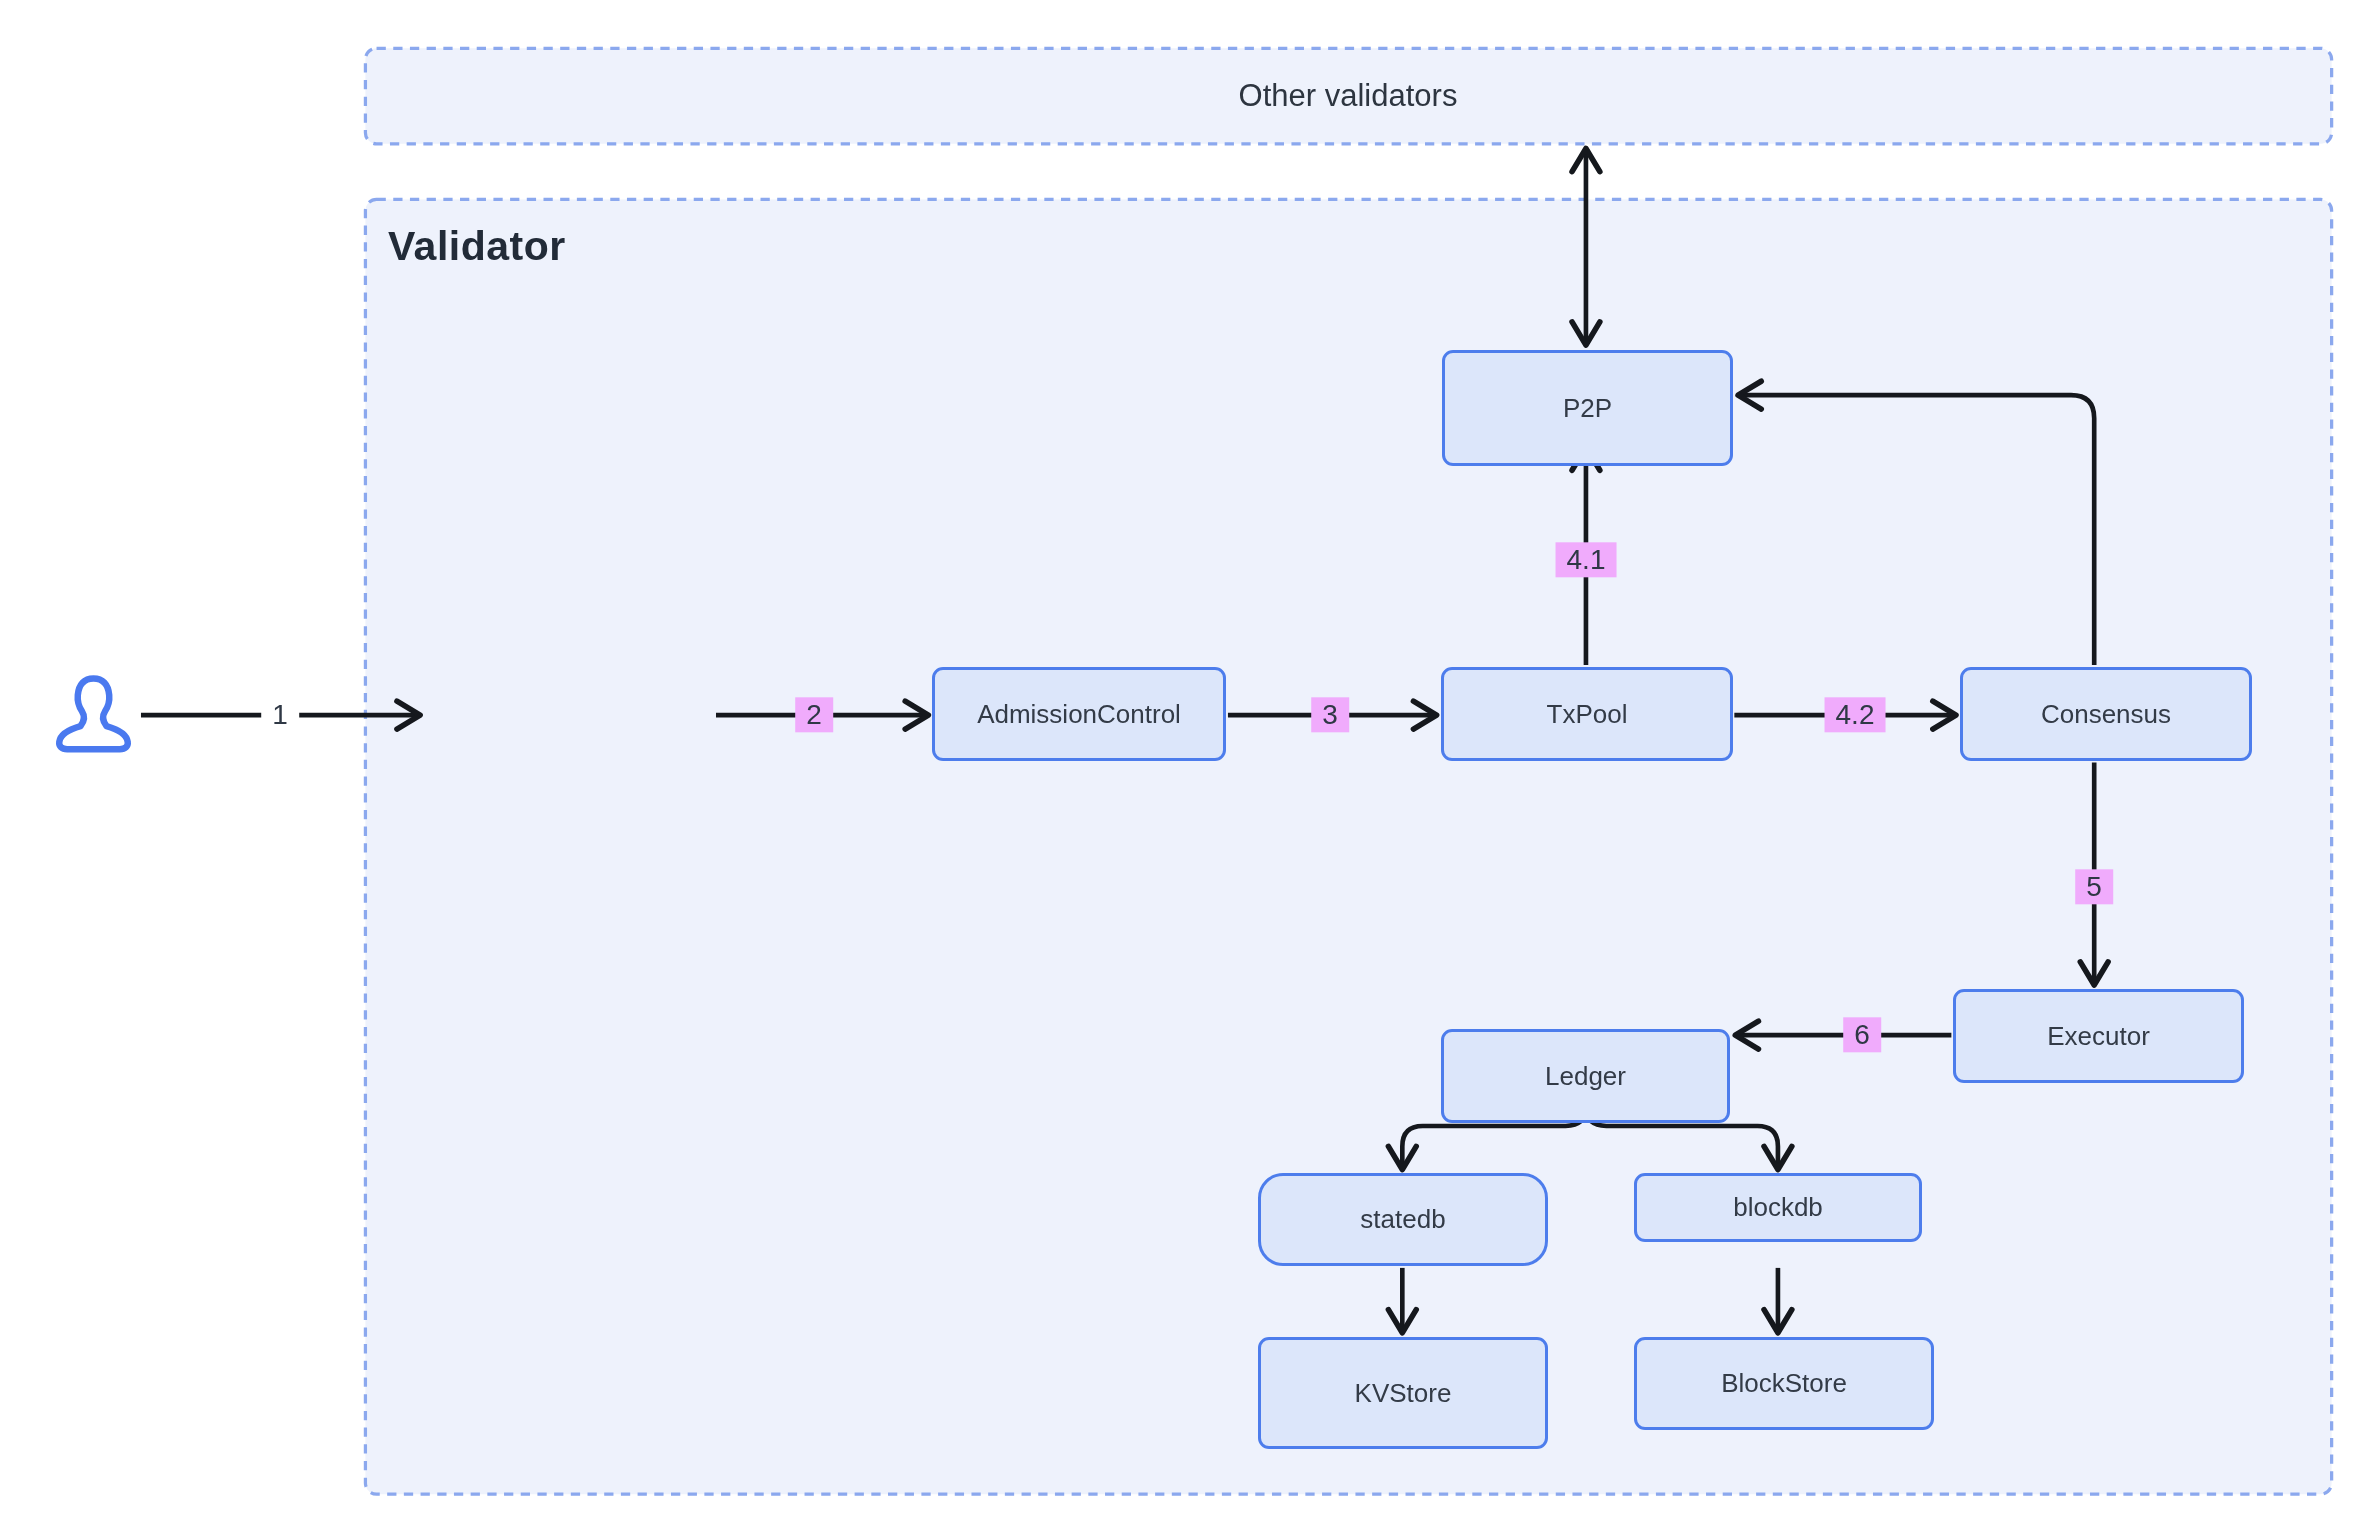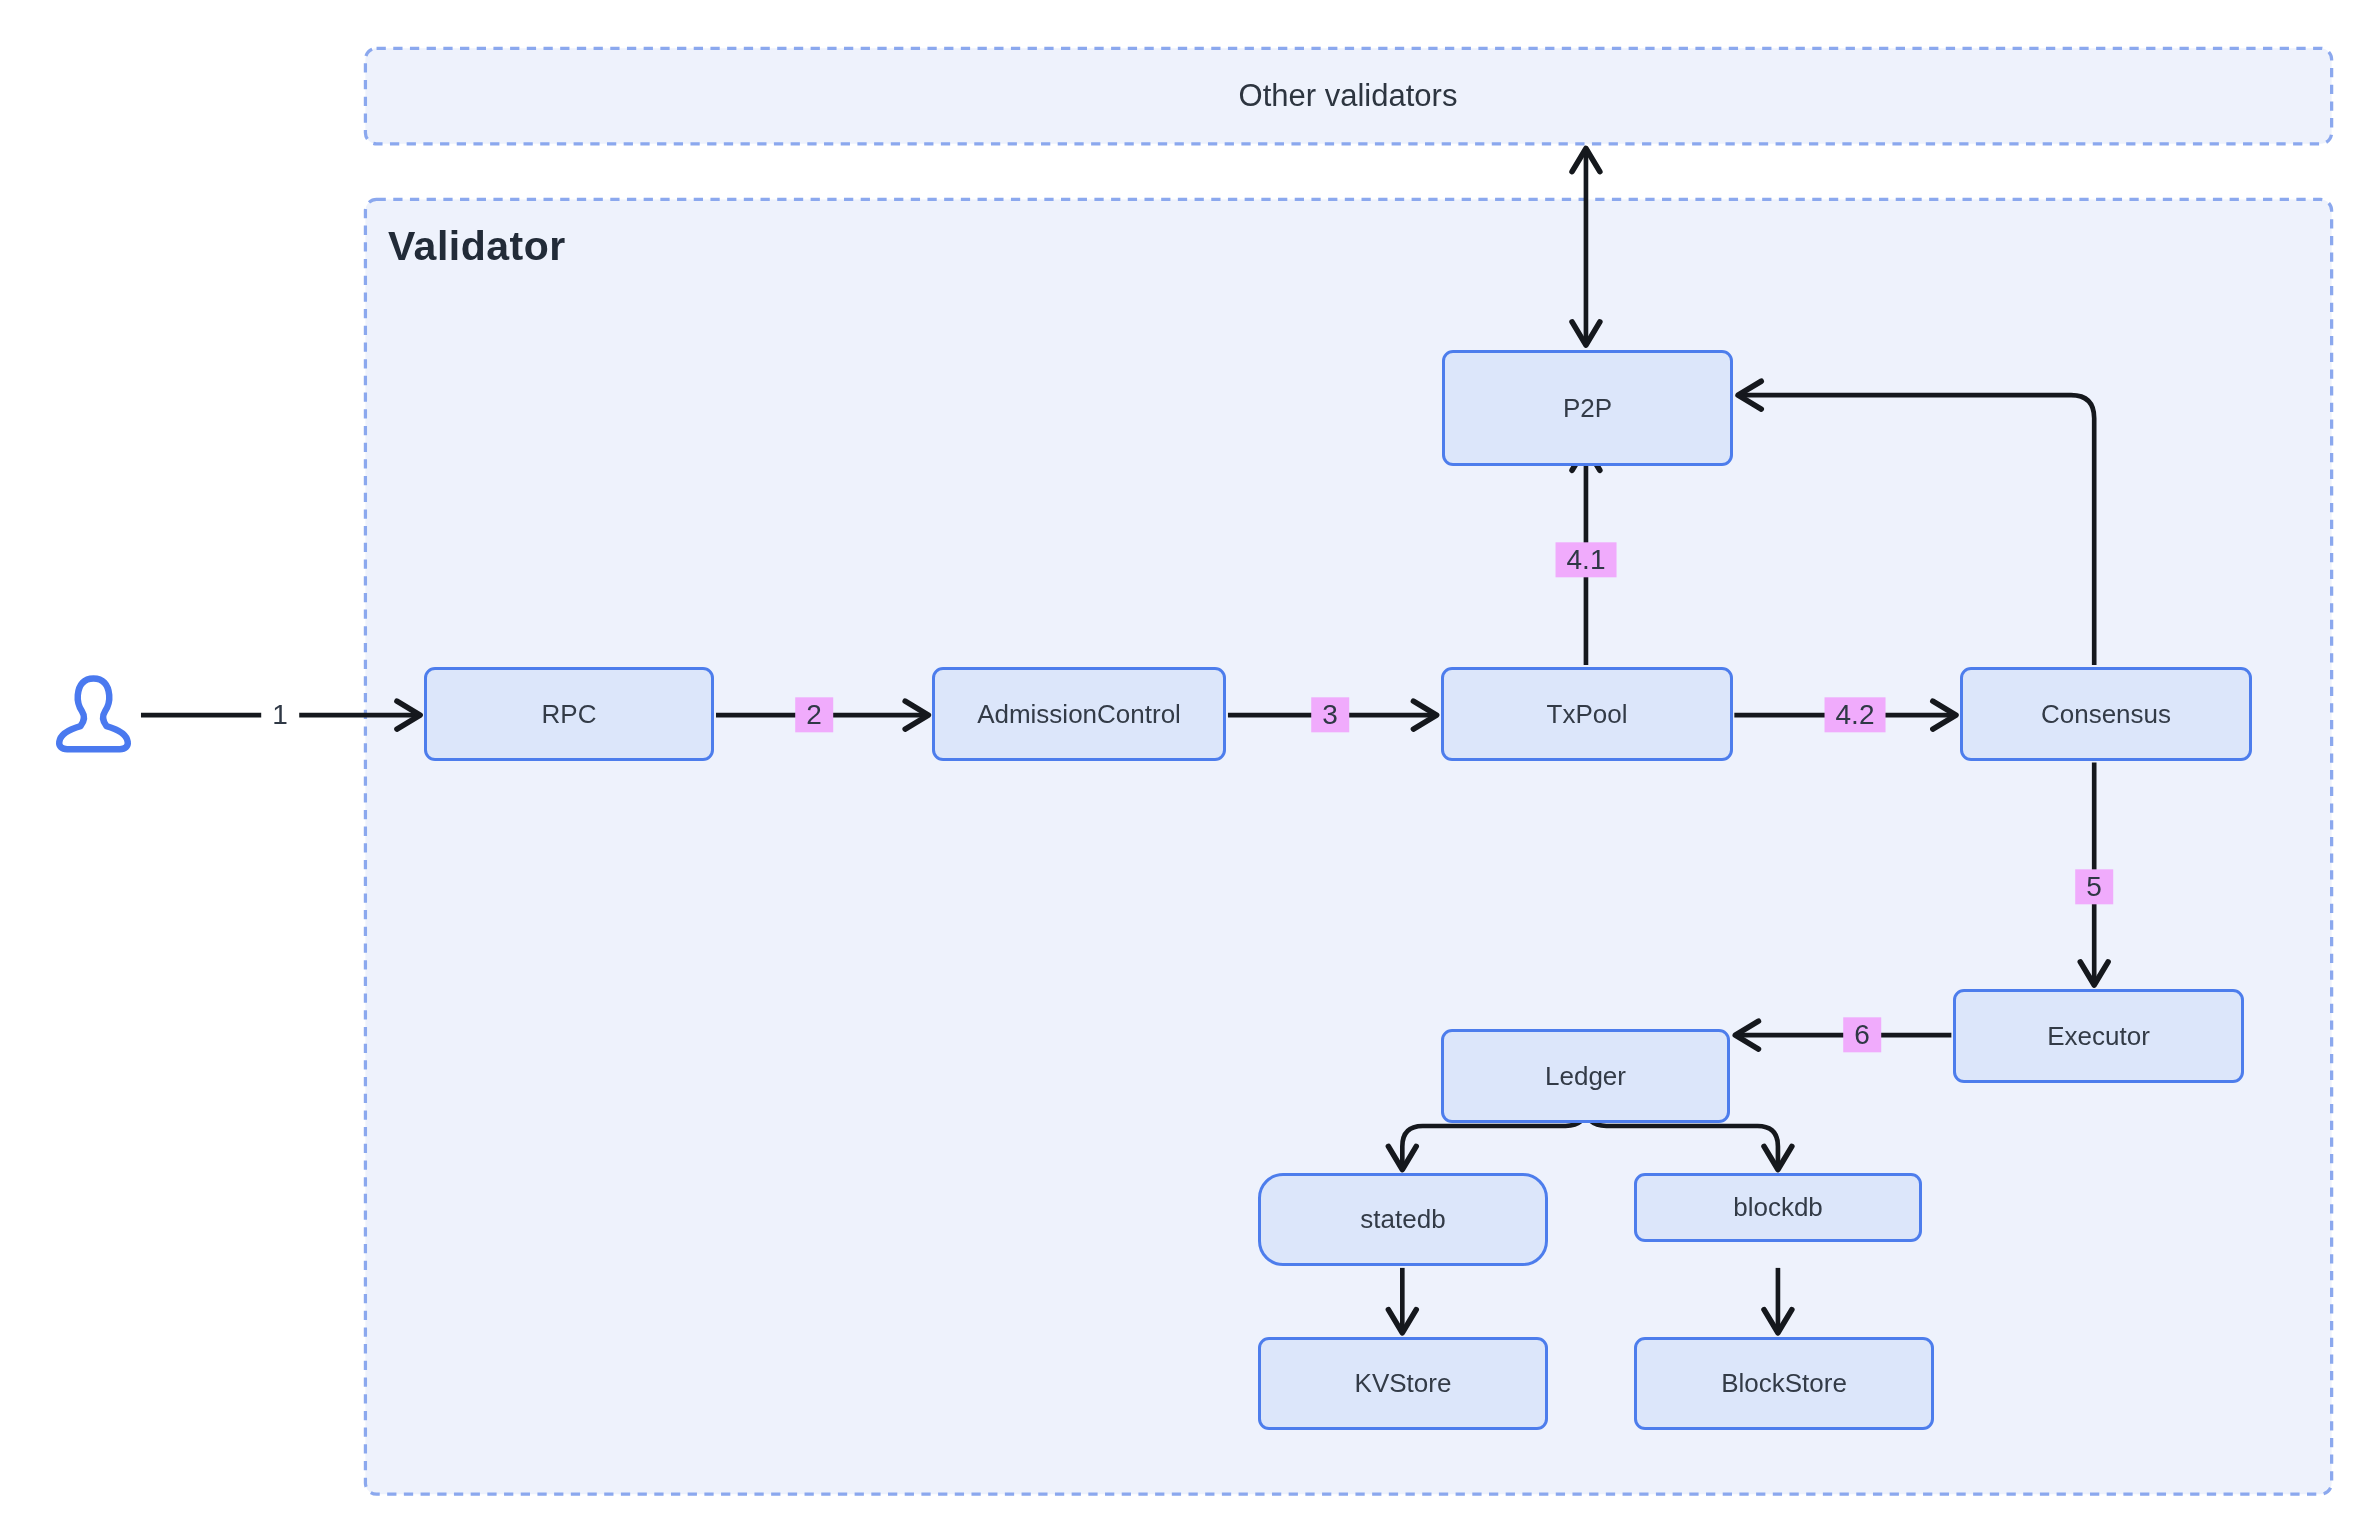--- a/index.html
+++ b/index.html
@@ -79,30 +79,29 @@
       <path d="M2258 717 L2258 451 Q2258 426 2233 426 L1875 426" marker-end="url(#arrow-head)"></path>
       <path d="M2258 822 L2258 1061" marker-end="url(#arrow-head)"></path>
       <path d="M2104 1116 L1872 1116" marker-end="url(#arrow-head)"></path>
       <path d="M1710 1169 L1710 1192 Q1710 1214 1688 1214 L1534 1214 Q1512 1214 1512 1236 L1512 1260" marker-end="url(#arrow-head)"></path>
       <path d="M1710 1169 L1710 1192 Q1710 1214 1732 1214 L1895 1214 Q1917 1214 1917 1236 L1917 1260" marker-end="url(#arrow-head)"></path>
       <path d="M1512 1367 L1512 1436" marker-end="url(#arrow-head)"></path>
       <path d="M1917 1367 L1917 1436" marker-end="url(#arrow-head)"></path>
     </g>
   </svg>
 
-  <div class="node" style="left:424px;top:667px;width:290px;height:94px;">RPC</div>
   <div class="node" style="left:932px;top:667px;width:294px;height:94px;">AdmissionControl</div>
   <div class="node" style="left:1441px;top:667px;width:292px;height:94px;">TxPool</div>
   <div class="node" style="left:1960px;top:667px;width:292px;height:94px;">Consensus</div>
   <div class="node" style="left:1442px;top:350px;width:291px;height:116px;">P2P</div>
   <div class="node" style="left:1953px;top:989px;width:291px;height:94px;">Executor</div>
   <div class="node" style="left:1441px;top:989px;width:289px;height:94px;margin-top:40px;">Ledger</div>
   <div class="node" style="left:1258px;top:1173px;width:290px;height:93px;border-radius:25px;">statedb</div>
   <div class="node" style="left:1634px;top:1173px;width:288px;height:69px;">blockdb</div>
-  <div class="node" style="left:1258px;top:1337px;width:290px;height:93px;">KVStore</div>
+  <div class="node" style="left:1258px;top:1337px;width:290px;height:112px;">KVStore</div>
   <div class="node" style="left:1634px;top:1337px;width:300px;height:93px;">BlockStore</div>
 
   <div class="edge-label on-white" style="left:280px;top:715px;">1</div>
   <div class="edge-label" style="left:814px;top:715px;">2</div>
   <div class="edge-label" style="left:1330px;top:715px;">3</div>
   <div class="edge-label" style="left:1586px;top:560px;">4.1</div>
   <div class="edge-label" style="left:1855px;top:715px;">4.2</div>
   <div class="edge-label" style="left:2094px;top:887px;">5</div>
   <div class="edge-label" style="left:1862px;top:1035px;">6</div>
 

